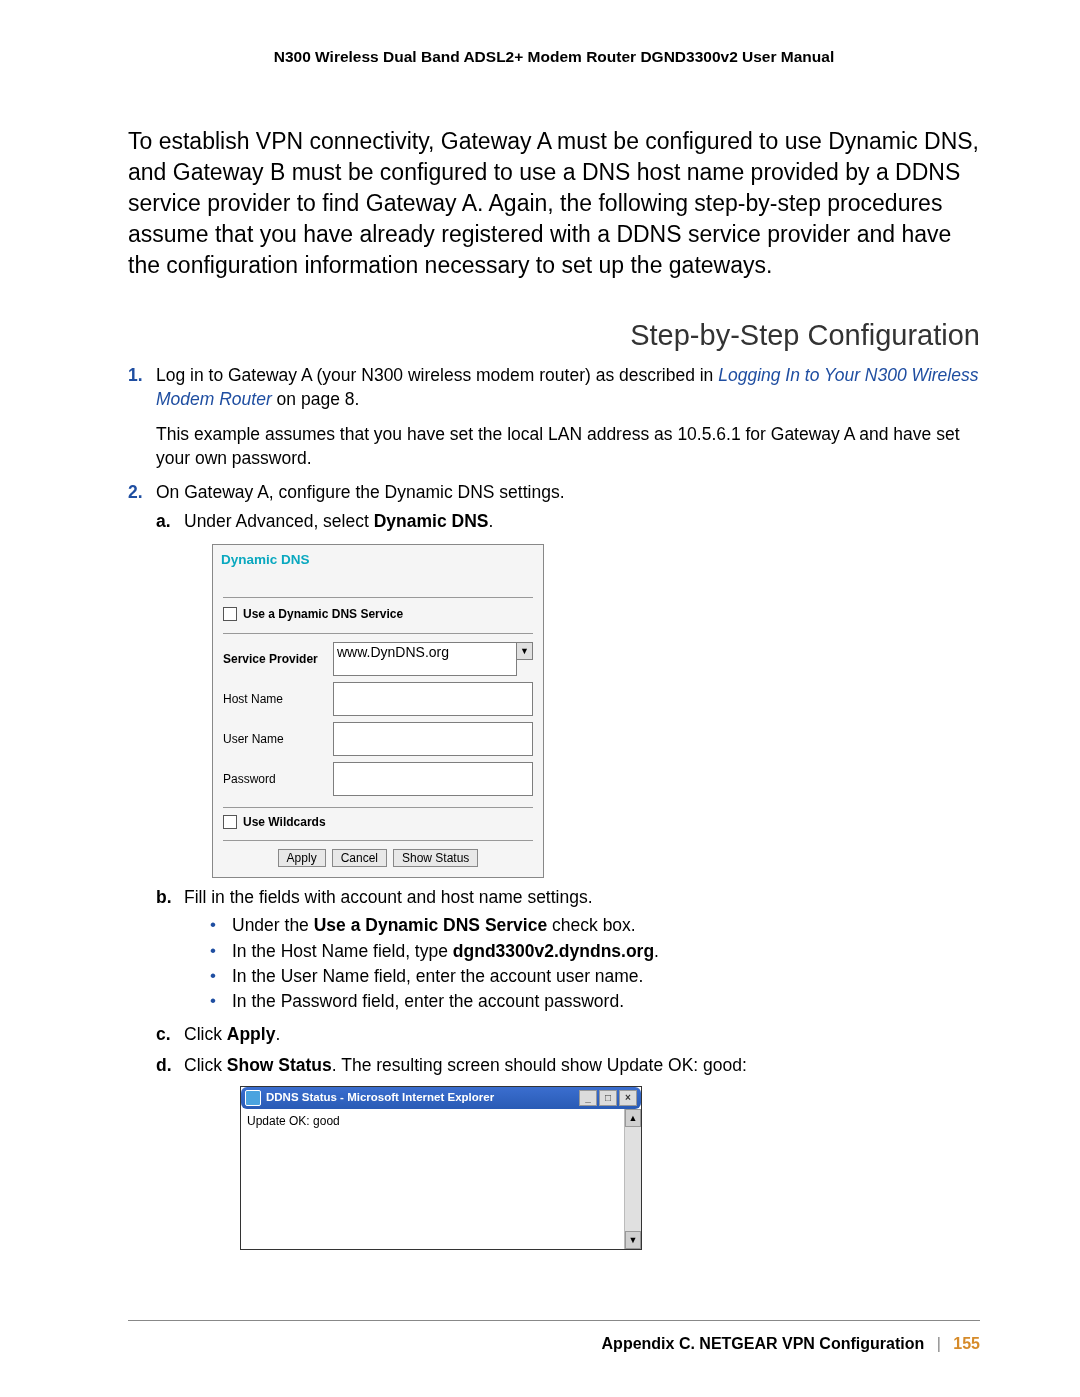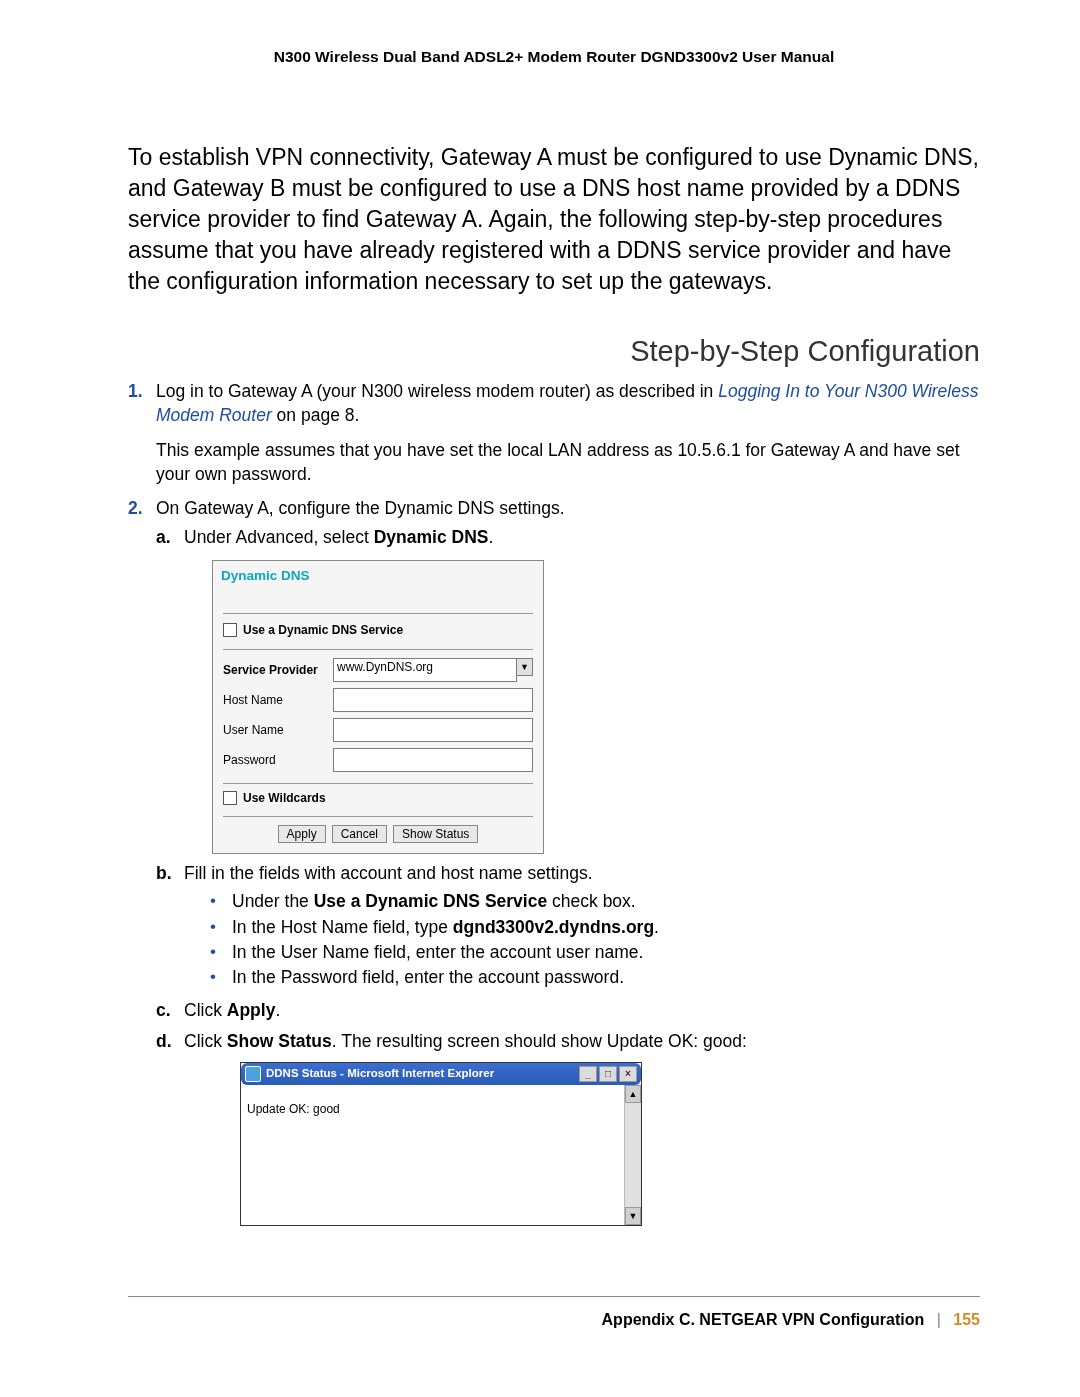--- a/index.html
+++ b/index.html
@@ -10,21 +10,21 @@
     width: 1080px;
   }
   .page {
     padding: 48px 100px 40px 128px;
     box-sizing: border-box;
   }
   .header-title {
     font-weight: bold;
     font-size: 15.5px;
     text-align: center;
-    margin-bottom: 76px;
+    margin-bottom: 60px;
     color: #000;
   }
   .intro {
     font-size: 23px;
     line-height: 1.35;
     color: #000;
   }
   .section-heading {
     font-size: 29px;
     color: #333;
@@ -133,24 +133,24 @@
     background: #fff;
     margin-right: 6px;
     flex-shrink: 0;
   }
   .ddns-row .lbl {
     flex: 0 0 110px;
   }
   .ddns-row.bold .lbl, .ddns-row.bold span { font-weight: bold; }
   .ddns-select, .ddns-input {
     flex: 1;
-    height: 24px;
+    height: 34px;
     border: 1px solid #7e7e7e;
     background: #fff;
-    font-size: 12px;
+    font-size: 14px;
     padding: 0 3px;
     box-sizing: border-box;
   }
   .ddns-select-wrap {
     flex: 1;
     display: flex;
     position: relative;
   }
   .ddns-select-wrap .arrow {
     width: 16px;
@@ -220,21 +220,21 @@
     font-size: 10px;
     font-weight: bold;
     line-height: 1;
   }
   .ie-body-wrap {
     display: flex;
     height: 140px;
   }
   .ie-body {
     flex: 1;
-    padding: 16px 6px;
+    padding: 4px 6px;
     font-size: 12px;
   }
   .ie-scroll {
     width: 16px;
     background: #e0e0e0;
     border-left: 1px solid #bbb;
     display: flex;
     flex-direction: column;
     justify-content: space-between;
   }

